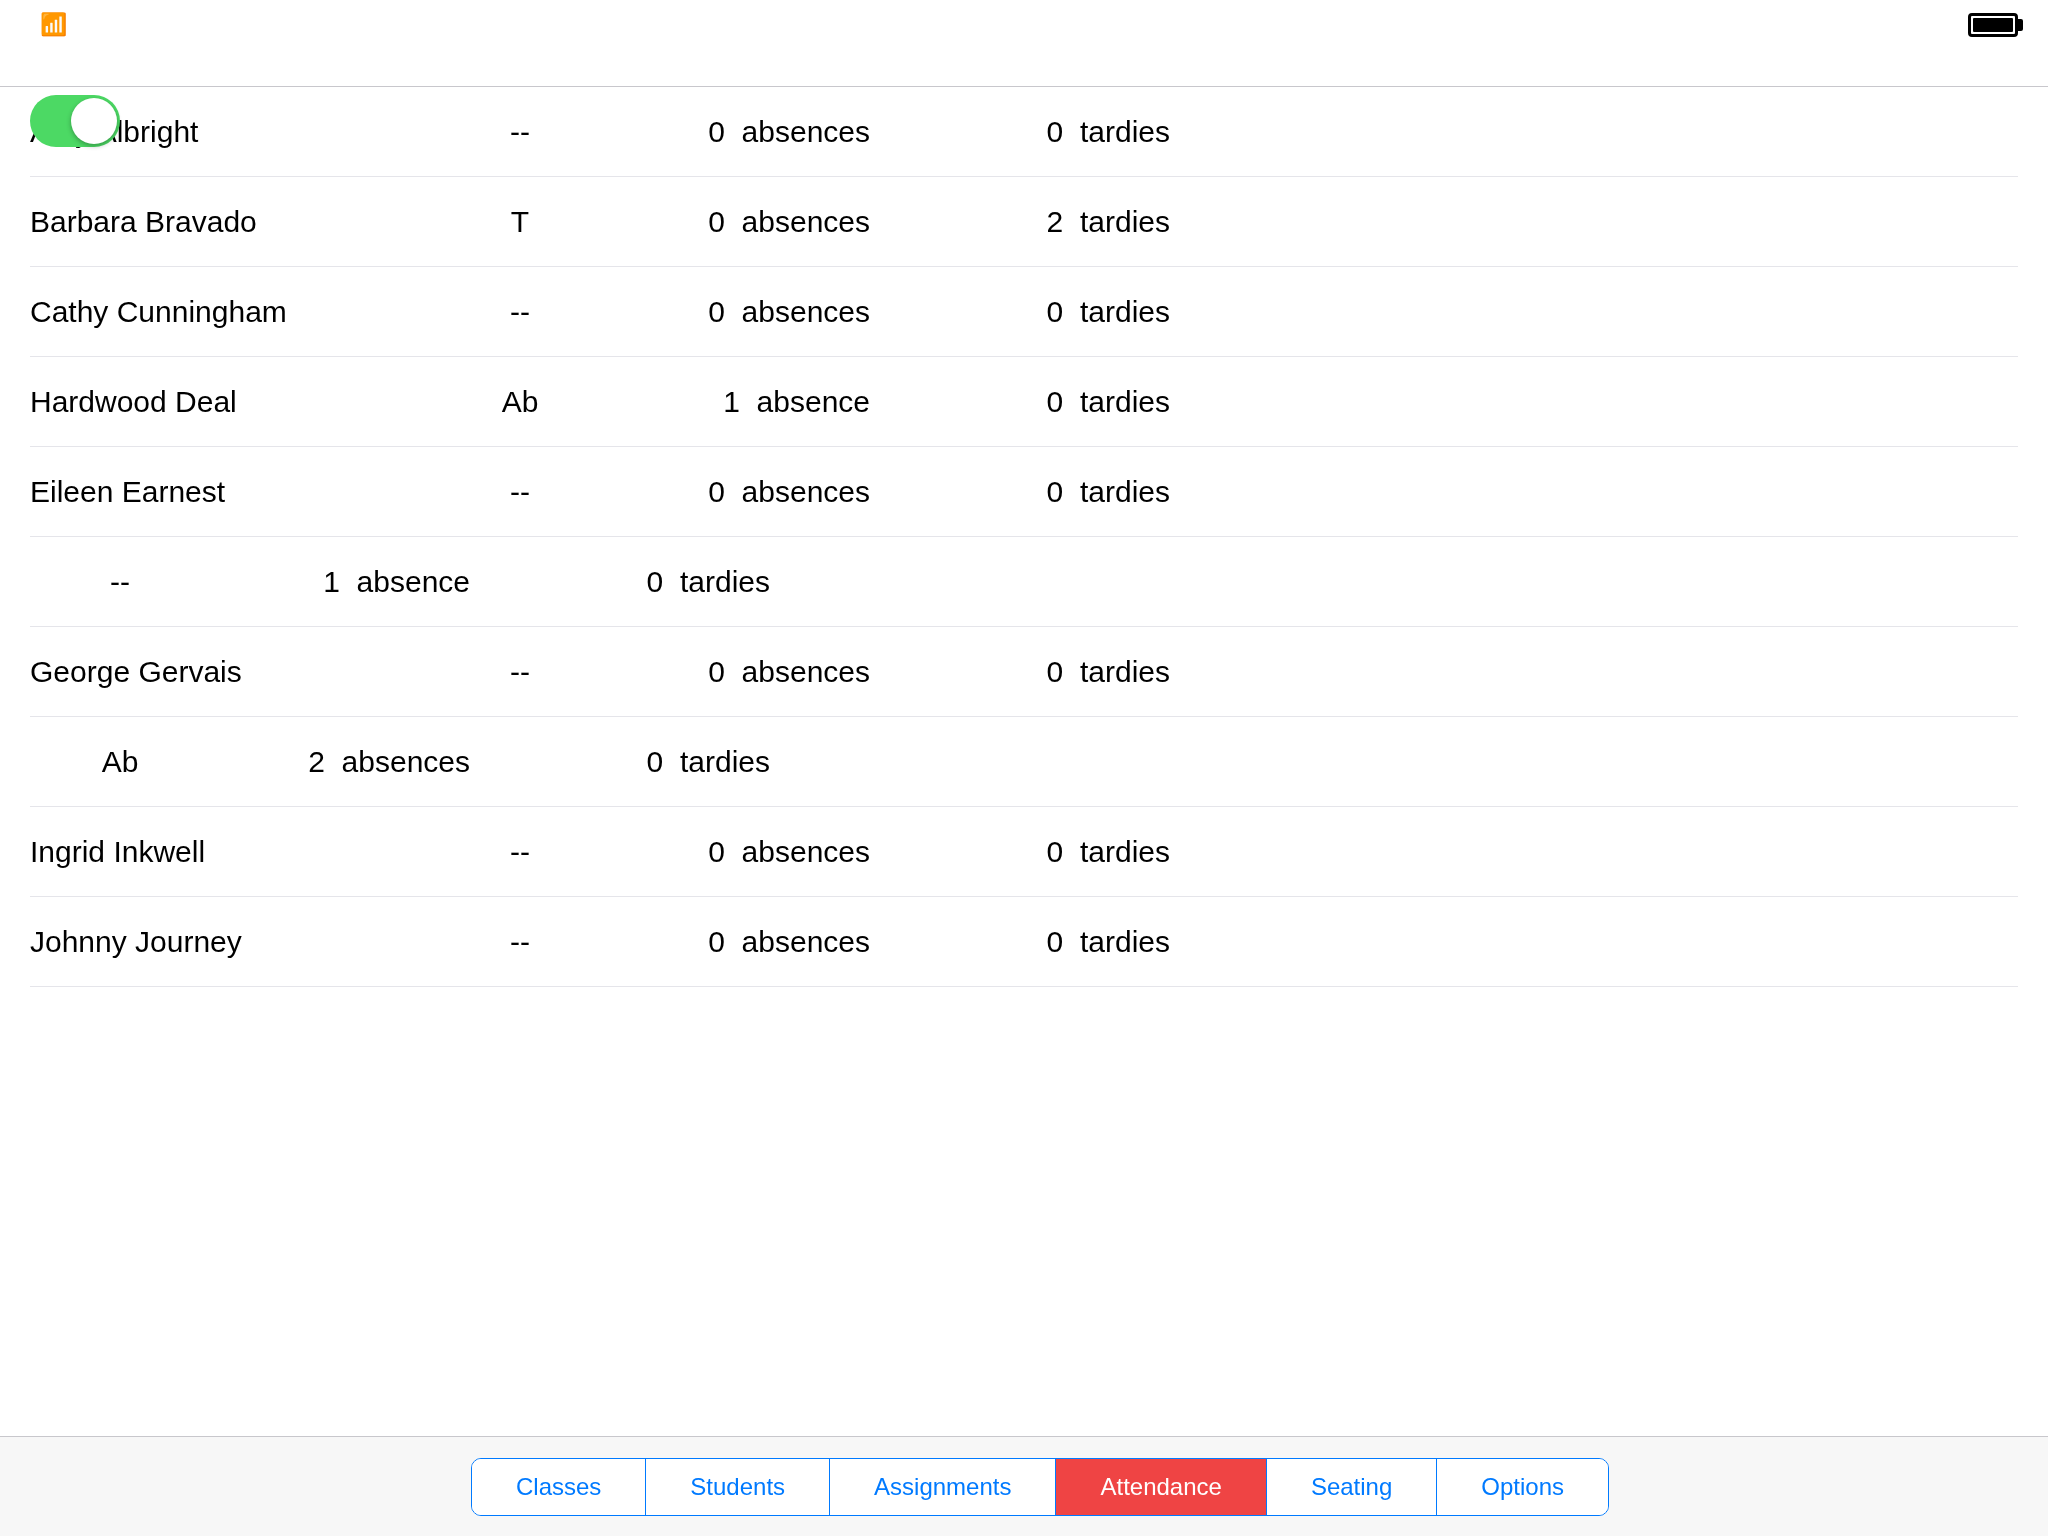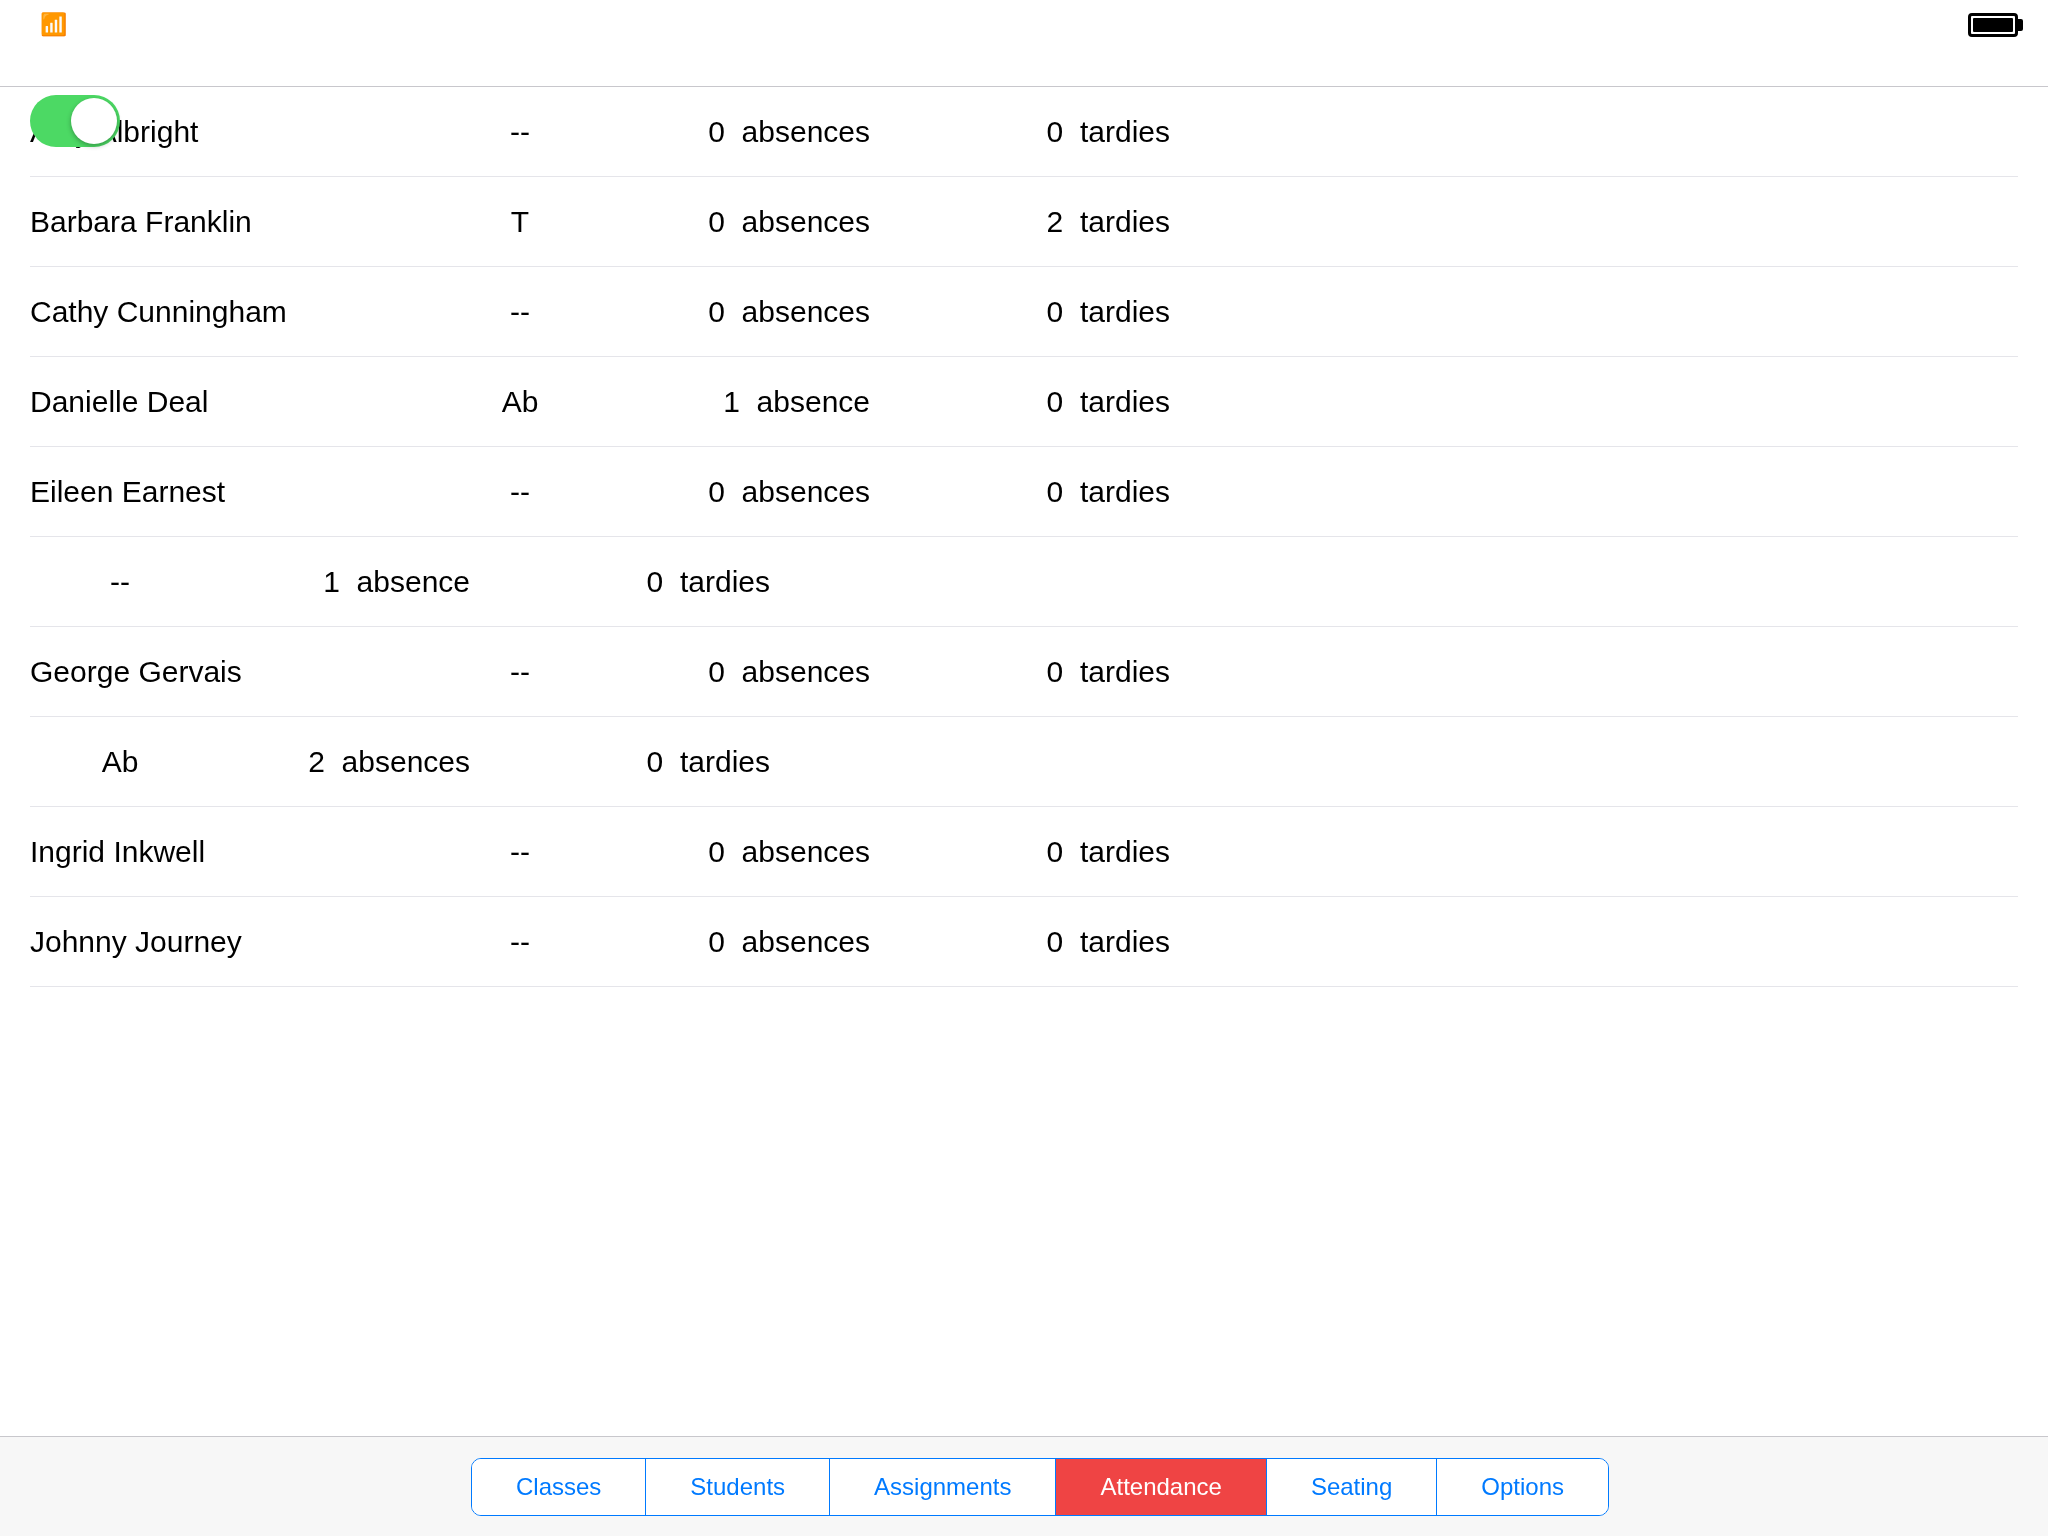--- a/index.html
+++ b/index.html
@@ -267,33 +267,33 @@
 <div class="divider"></div>
 
 <div class="student-list" id="student-list">
 <div class="student-row">
     <div class="student-name">Amy Albright</div>
     <div class="attendance-mark">--</div>
     <div class="absences">0&nbsp; absences</div>
     <div class="tardies">0&nbsp; tardies</div>
   </div>
     <div class="student-row">
-    <div class="student-name">Barbara Franklin</div>
+    <div class="student-name">Barbara Bravado</div>
     <div class="attendance-mark">T</div>
     <div class="absences">0&nbsp; absences</div>
     <div class="tardies">2&nbsp; tardies</div>
   </div>
     <div class="student-row">
     <div class="student-name">Cathy Cunningham</div>
     <div class="attendance-mark">--</div>
     <div class="absences">0&nbsp; absences</div>
     <div class="tardies">0&nbsp; tardies</div>
   </div>
     <div class="student-row">
-    <div class="student-name">Danielle Deal</div>
+    <div class="student-name">Hardwood Deal</div>
     <div class="attendance-mark">Ab</div>
     <div class="absences">1&nbsp; absence</div>
     <div class="tardies">0&nbsp; tardies</div>
   </div>
     <div class="student-row">
     <div class="student-name">Eileen Earnest</div>
     <div class="attendance-mark">--</div>
     <div class="absences">0&nbsp; absences</div>
     <div class="tardies">0&nbsp; tardies</div>
   </div>

